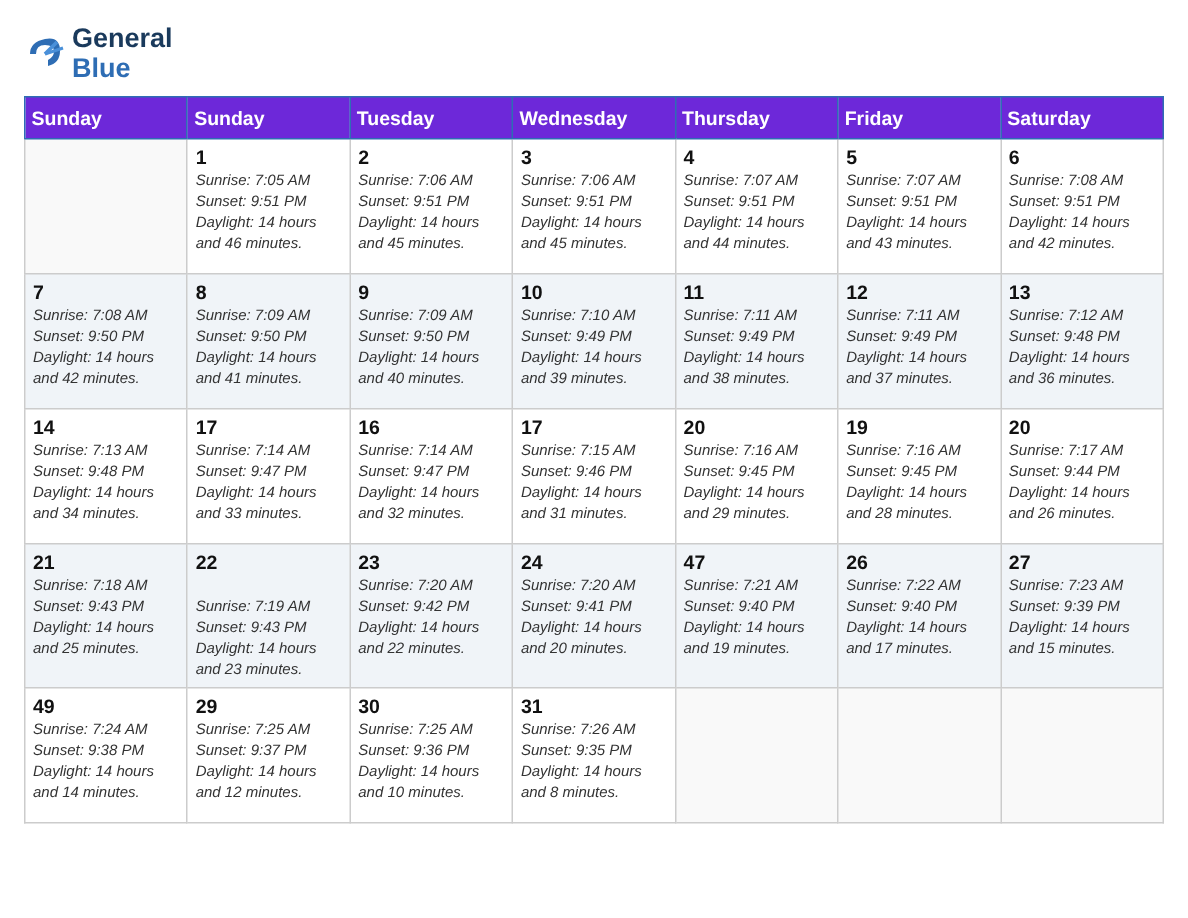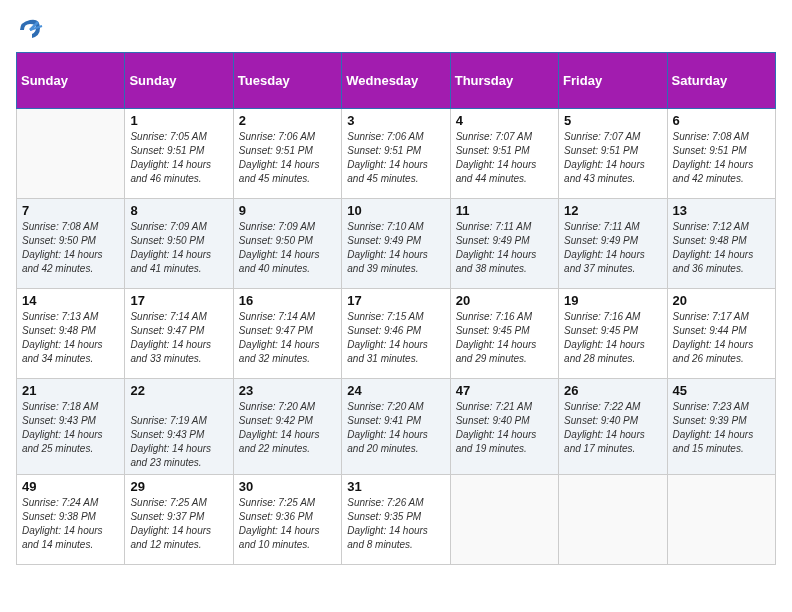--- a/index.html
+++ b/index.html
@@ -42,25 +42,25 @@
     .location-title {
       font-size: 16px;
       color: #333;
     }
     table {
       width: 100%;
       border-collapse: collapse;
       table-layout: fixed;
     }
     thead tr th {
-      background-color: #a21caf;
+      background-color: #6d28d9;
       color: #fff;
       font-size: 13px;
       font-weight: bold;
-      padding: 20px 4px;
+      padding: 6px 4px;
       text-align: left;
       border: 1px solid #2e6db4;
     }
     tbody tr td {
       border: 1px solid #ccc;
       vertical-align: top;
       padding: 4px 5px;
       font-size: 10.5px;
       color: #222;
       height: 90px;
@@ -92,20 +92,24 @@
 <body>
 
 <div class="header-area">
   <div class="logo">
     <svg class="logo-icon" viewBox="0 0 28 28">
       <rect x="0" y="0" width="28" height="28" fill="none"></rect>
       <path d="M4 14 Q4 6 14 4 Q24 2 24 12 Q24 20 16 22 L16 18 Q20 16 20 12 Q20 8 14 8 Q8 8 8 14 Z" fill="#2e6db4"></path>
       <path d="M14 14 L22 6" stroke="#4a90d9" stroke-width="2.5" fill="none"></path>
       <path d="M14 14 L26 10" stroke="#4a90d9" stroke-width="2" fill="none"></path>
     </svg>
+    <div class="logo-text">
+      <div>General</div>
+      <div style="color:#2e6db4;">Blue</div>
+    </div>
   </div>
   <div class="title-area">
     <div class="month-title"></div>
     <div class="location-title"></div>
   </div>
 </div>
 
 <table>
   <thead>
     <tr>
@@ -303,21 +307,21 @@
 and 19 minutes.</div>
         </td>
         <td>
           <span class="day-number">26</span>
           <div class="cell-info" style="white-space: pre-line;">Sunrise: 7:22 AM
 Sunset: 9:40 PM
 Daylight: 14 hours
 and 17 minutes.</div>
         </td>
         <td>
-          <span class="day-number">45</span>
+          <span class="day-number">27</span>
           <div class="cell-info" style="white-space: pre-line;">Sunrise: 7:23 AM
 Sunset: 9:39 PM
 Daylight: 14 hours
 and 15 minutes.</div>
         </td>
       </tr>
       <tr>
         <td>
           <span class="day-number">49</span>
           <div class="cell-info" style="white-space: pre-line;">Sunrise: 7:24 AM

